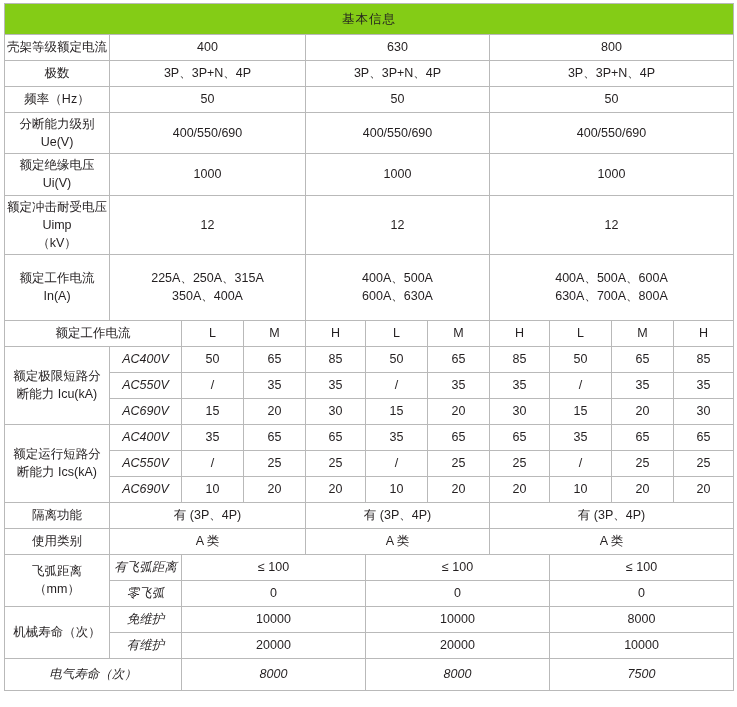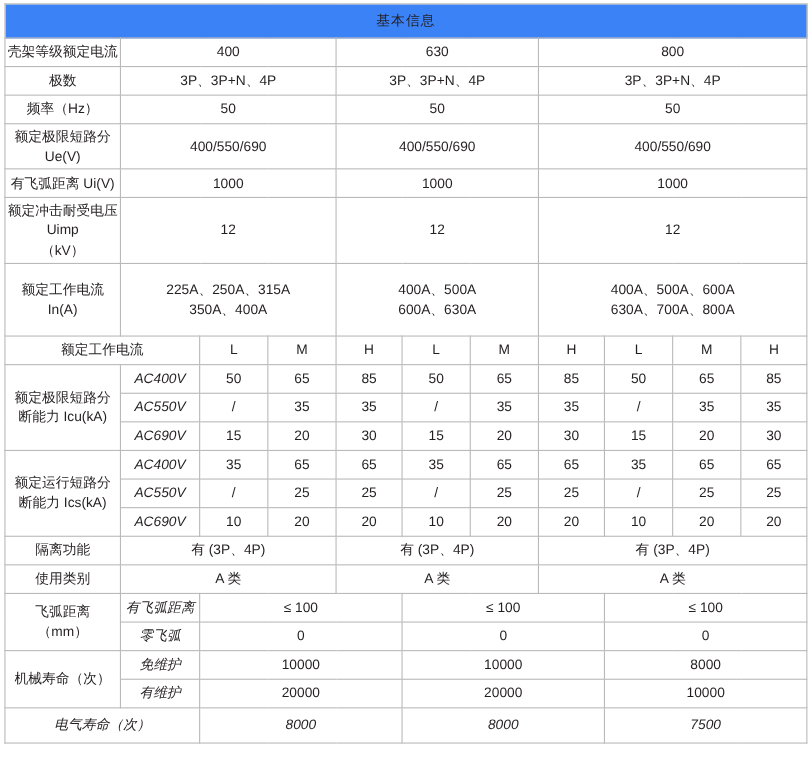--- a/index.html
+++ b/index.html
@@ -25,21 +25,21 @@
   table.spec td {
     border: 1px solid #b9b9b9;
     text-align: center;
     vertical-align: middle;
     font-size: 12.5px;
     line-height: 1.45;
     padding: 2px 2px;
     color: #231f20;
   }
   td.header {
-    background: #3b82f6;
+    background: #84cc16;
     color: #ffffff;
     font-size: 14.5px;
     font-weight: normal;
     letter-spacing: 1px;
     height: 26px;
     border: 1px solid #10867f;
   }
   td.label {
     font-size: 12.5px;
   }
@@ -94,28 +94,28 @@
     </tr>
 
     <tr class="rowh28">
       <td class="label">频率（Hz）</td>
       <td colspan="3">50</td>
       <td colspan="3">50</td>
       <td colspan="4">50</td>
     </tr>
 
     <tr class="rowh28">
-      <td class="label">额定极限短路分 Ue(V)</td>
+      <td class="label">分断能力级别 Ue(V)</td>
       <td colspan="3">400/550/690</td>
       <td colspan="3">400/550/690</td>
       <td colspan="4">400/550/690</td>
     </tr>
 
     <tr class="rowh28">
-      <td class="label">有飞弧距离 Ui(V)</td>
+      <td class="label">额定绝缘电压 Ui(V)</td>
       <td colspan="3">1000</td>
       <td colspan="3">1000</td>
       <td colspan="4">1000</td>
     </tr>
 
     <tr class="rowh50">
       <td class="label two-line">
         <div>额定冲击耐受电压 Uimp</div>
         <div>（kV）</div>
       </td>

